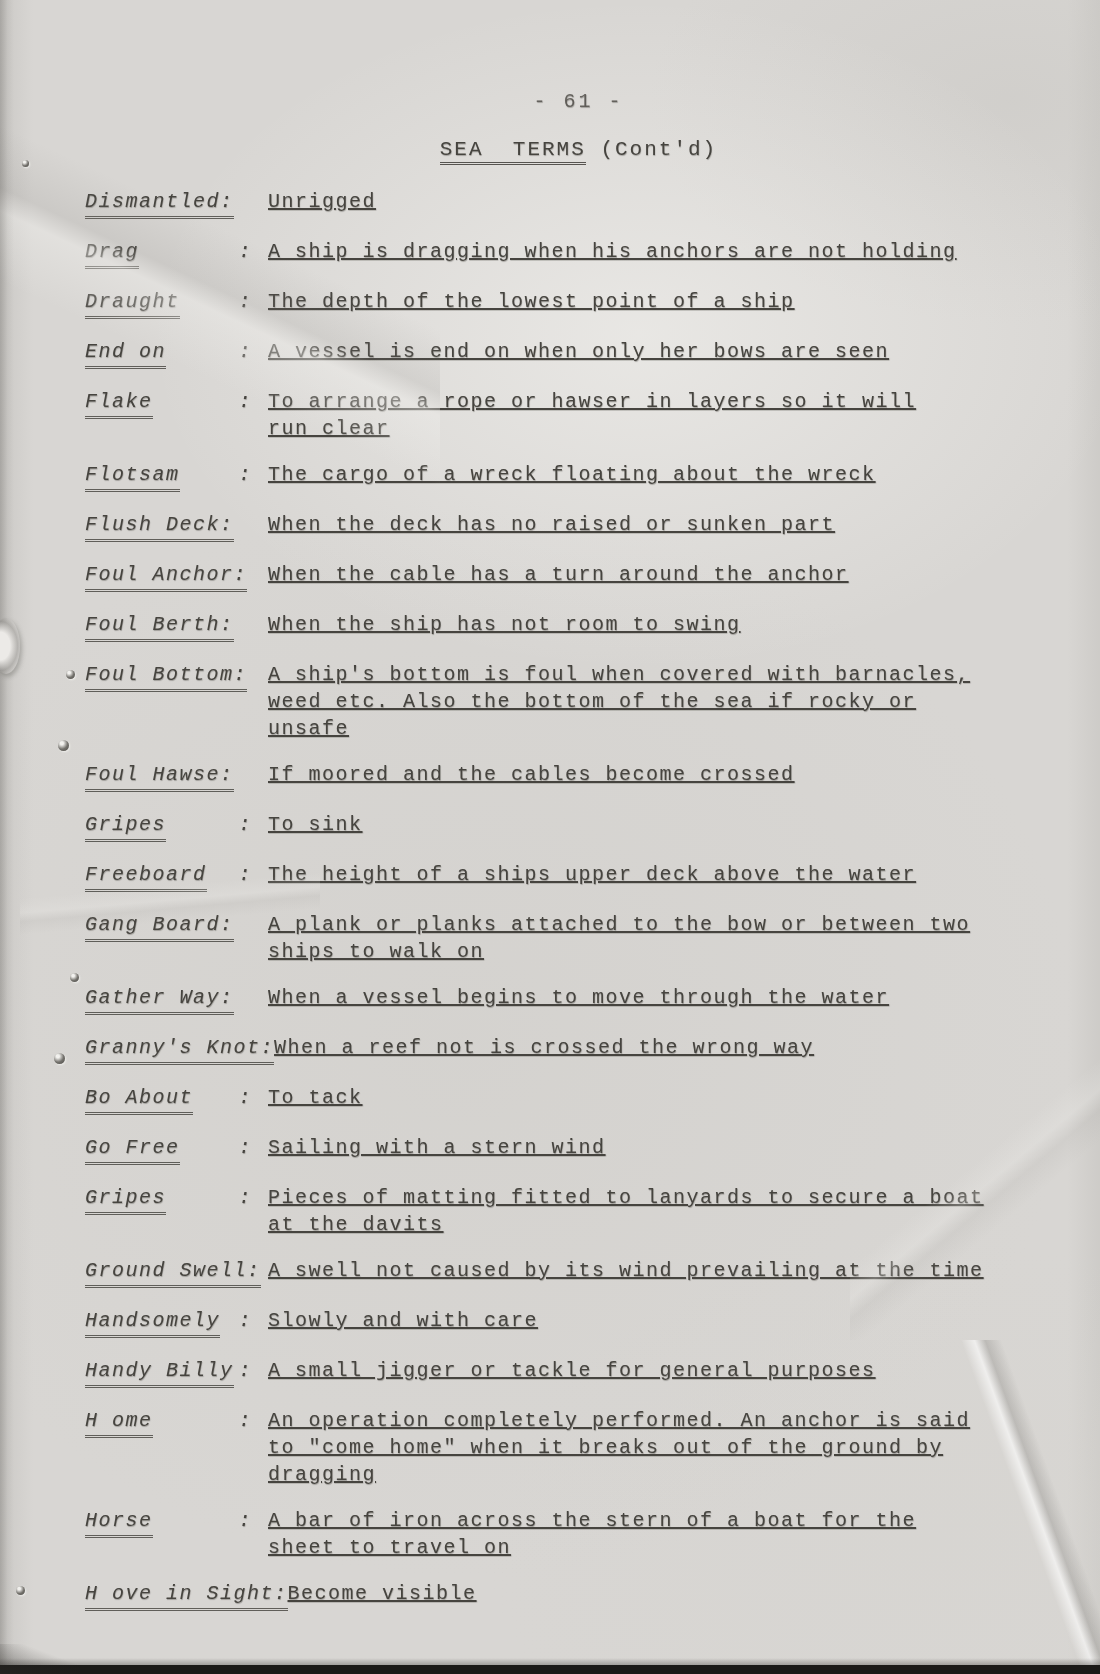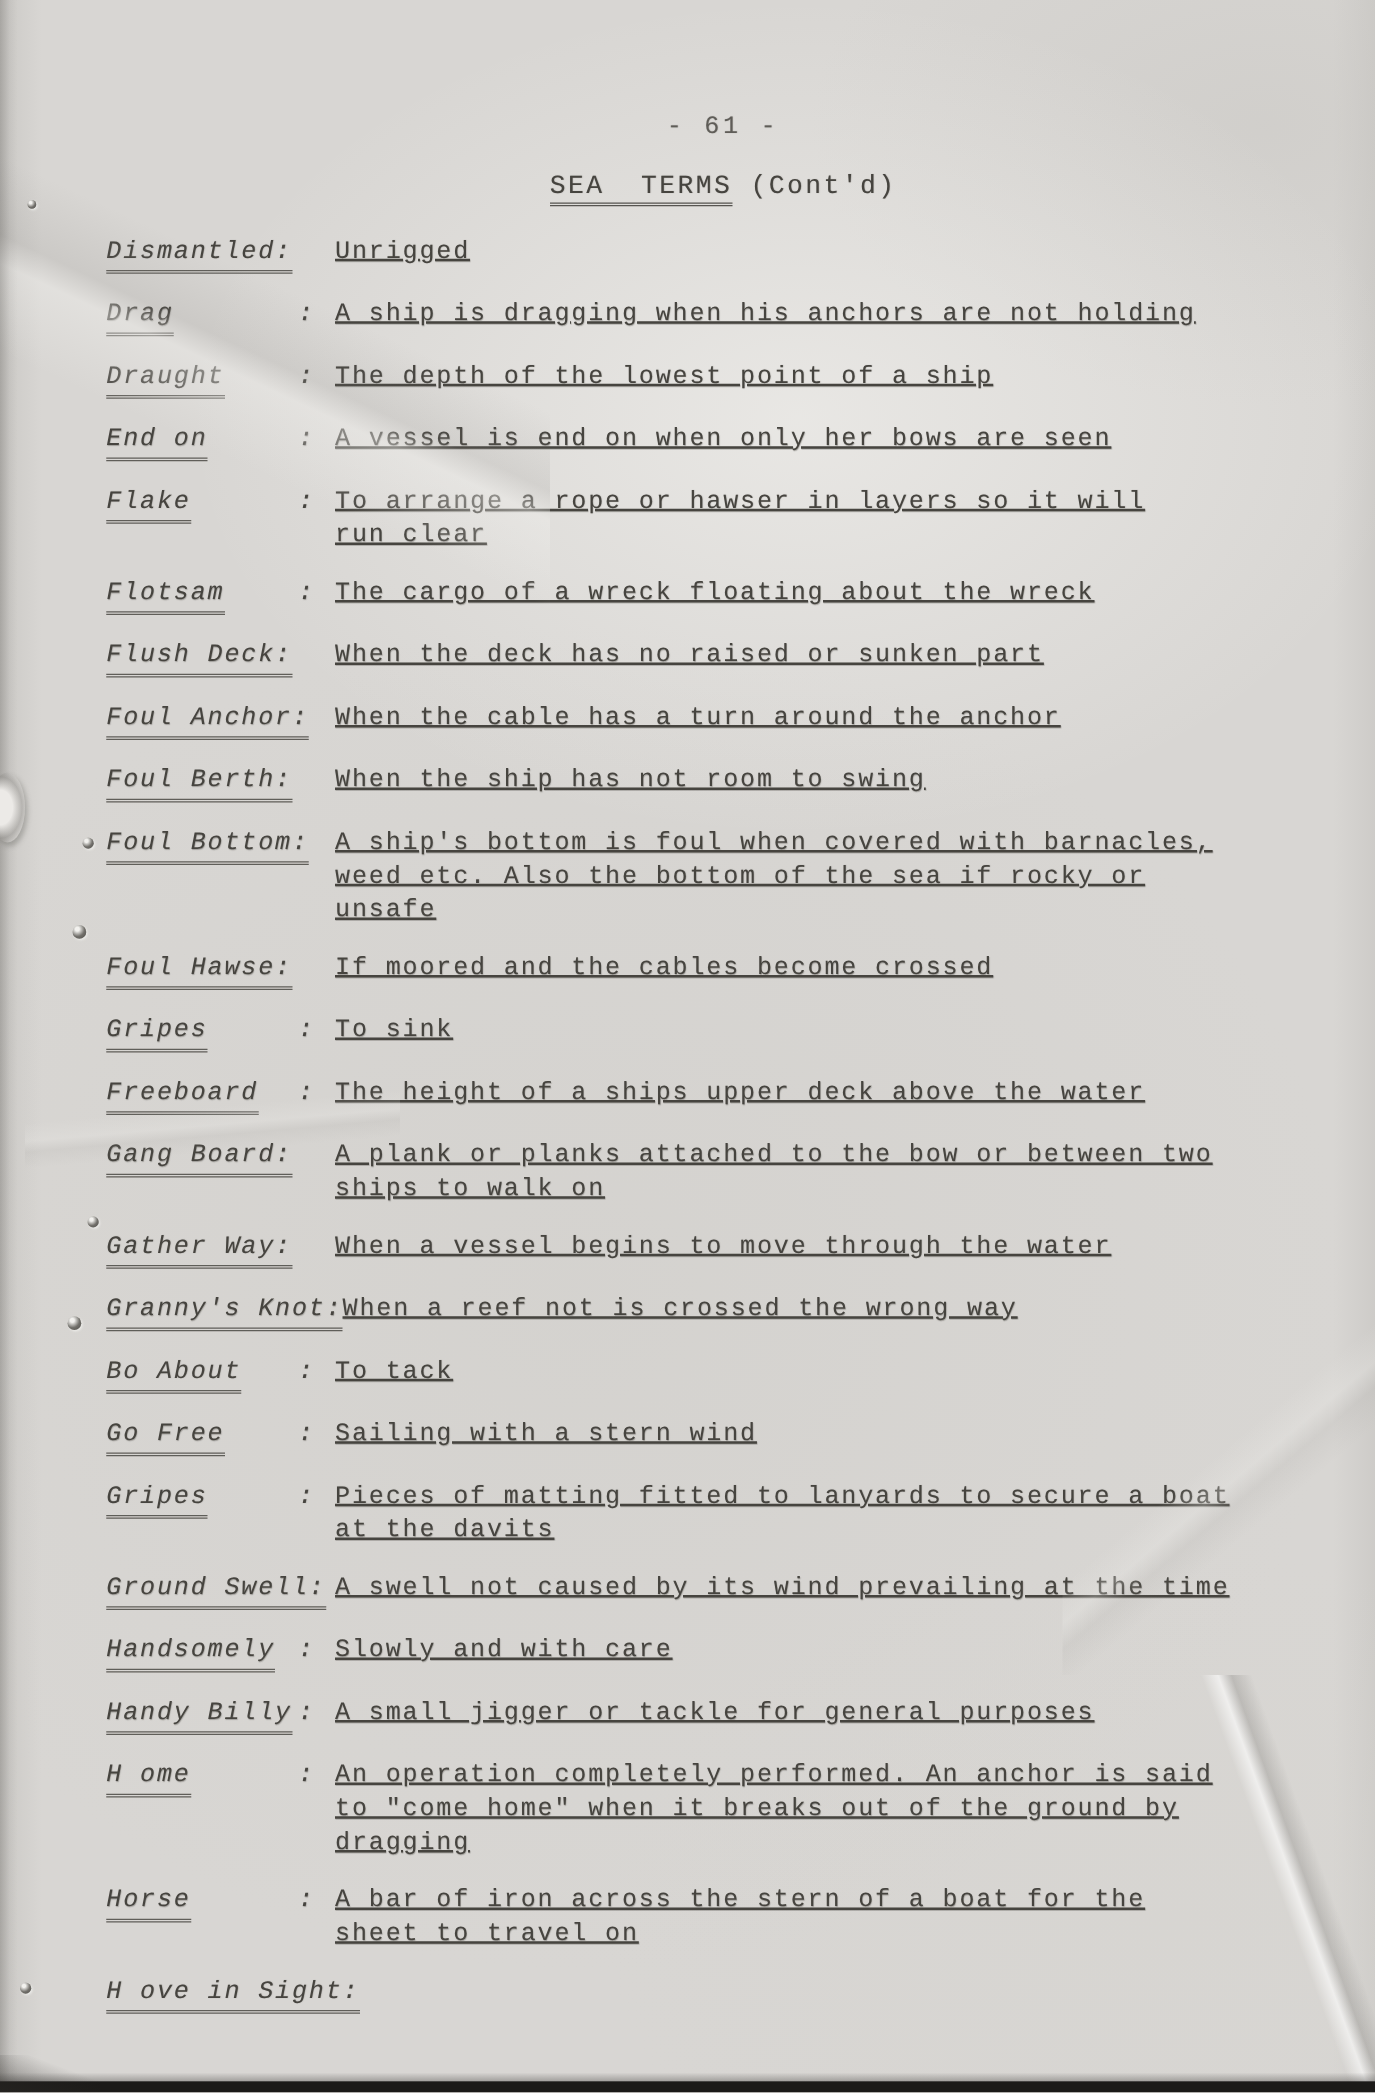--- a/index.html
+++ b/index.html
@@ -294,20 +294,21 @@
       </div>
       <div class="def">A bar of iron across the stern of a boat for the
 sheet to travel on</div>
     </div>
 
     <div class="entry">
       <div class="term-cell">
         <span class="term">H ove in Sight:</span>
         <span class="colon"></span>
       </div>
+      <div class="def">Become visible</div>
     </div>
   </div>
   </div>
 
   <div class="crease c1"></div>
   <div class="crease c2"></div>
   <div class="crease c3"></div>
   <div class="crease c4"></div>
   <div class="edge-left"></div>
   <div class="tear-notch"></div>

